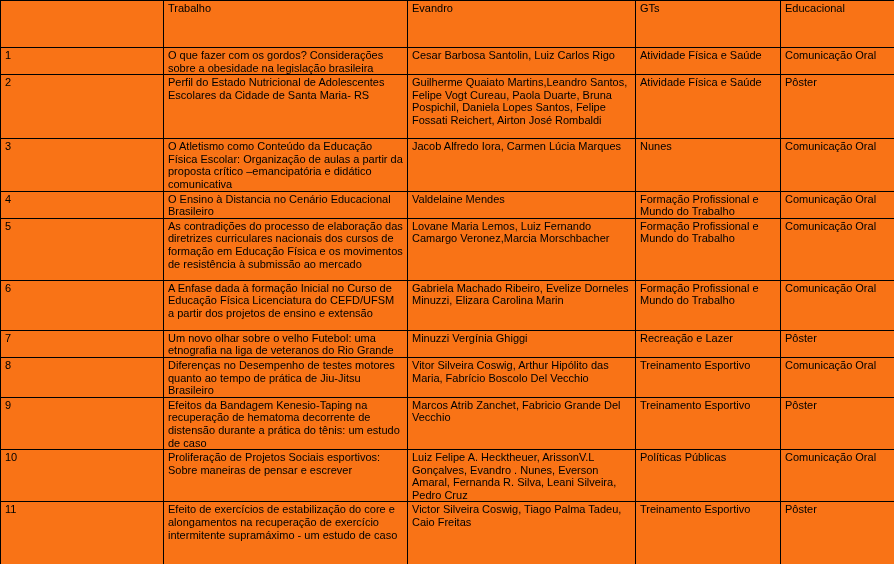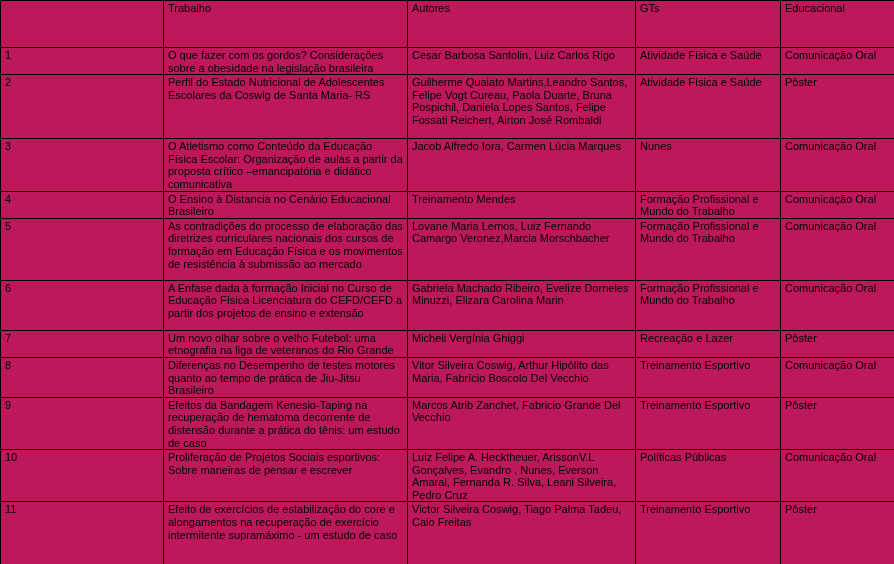--- a/index.html
+++ b/index.html
@@ -8,21 +8,21 @@
     background: #ffffff;
   }
   body {
     font-family: "Liberation Sans", "DejaVu Sans", sans-serif;
     color: #000000;
   }
   .page {
     width: 894px;
     height: 564px;
     overflow: hidden;
-    background: #be185d;
+    background: #f97316;
   }
   table.doc-table {
     border-collapse: collapse;
     table-layout: fixed;
     width: 894px;
   }
   table.doc-table col.c-num        { width: 163px; }
   table.doc-table col.c-trabalho   { width: 244px; }
   table.doc-table col.c-autores    { width: 228px; }
   table.doc-table col.c-gts        { width: 145px; }
@@ -67,72 +67,72 @@
       <col class="c-num">
       <col class="c-trabalho">
       <col class="c-autores">
       <col class="c-gts">
       <col class="c-modalidade">
     </colgroup>
     <thead>
       <tr>
         <th></th>
         <th>Trabalho</th>
-        <th>Autores</th>
+        <th>Evandro</th>
         <th>GTs</th>
         <th>Educacional</th>
       </tr>
     </thead>
     <tbody>
       <tr>
         <td>1</td>
         <td>O que fazer com os gordos?  Considerações sobre a obesidade na legislação brasileira</td>
         <td>Cesar Barbosa Santolin, Luiz Carlos Rigo</td>
         <td>Atividade Física e Saúde</td>
         <td>Comunicação Oral</td>
       </tr>
       <tr>
         <td>2</td>
-        <td>Perfil do Estado Nutricional de Adolescentes Escolares da Coswig de Santa Maria- RS</td>
+        <td>Perfil do Estado Nutricional de Adolescentes Escolares da Cidade de Santa Maria- RS</td>
         <td>Guilherme Quaiato Martins,Leandro Santos, Felipe Vogt Cureau, Paola Duarte, Bruna Pospichil, Daniela Lopes Santos, Felipe Fossati Reichert, Airton José Rombaldi</td>
         <td>Atividade Física e Saúde</td>
         <td>Pôster</td>
       </tr>
       <tr>
         <td>3</td>
         <td>O Atletismo como Conteúdo da Educação Física Escolar: Organização de aulas a partir da proposta crítico –emancipatória e didático comunicativa</td>
         <td>Jacob Alfredo Iora, Carmen Lúcia Marques</td>
         <td>Nunes</td>
         <td>Comunicação Oral</td>
       </tr>
       <tr>
         <td>4</td>
         <td>O Ensino à Distancia no Cenário Educacional Brasileiro</td>
-        <td>Treinamento Mendes</td>
+        <td>Valdelaine Mendes</td>
         <td>Formação Profissional e Mundo do Trabalho</td>
         <td>Comunicação Oral</td>
       </tr>
       <tr>
         <td>5</td>
         <td>As contradições do processo de elaboração das diretrizes  curriculares nacionais dos cursos de formação em Educação Física e os movimentos de resistência à submissão ao mercado</td>
         <td>Lovane Maria Lemos, Luiz Fernando Camargo Veronez,Marcia Morschbacher</td>
         <td>Formação Profissional e Mundo do Trabalho</td>
         <td>Comunicação Oral</td>
       </tr>
       <tr>
         <td>6</td>
-        <td>A Enfase dada à formação Inicial no Curso de Educação Física Licenciatura do CEFD/CEFD  a partir dos projetos de ensino e extensão</td>
+        <td>A Enfase dada à formação Inicial no Curso de Educação Física Licenciatura do CEFD/UFSM  a partir dos projetos de ensino e extensão</td>
         <td>Gabriela Machado Ribeiro, Evelize Dorneles Minuzzi, Elizara Carolina  Marin</td>
         <td>Formação Profissional e Mundo do Trabalho</td>
         <td>Comunicação Oral</td>
       </tr>
       <tr>
         <td>7</td>
         <td>Um novo olhar sobre o velho Futebol: uma etnografia na liga de veteranos do Rio Grande</td>
-        <td>Micheli Vergínia Ghiggi</td>
+        <td>Minuzzi Vergínia Ghiggi</td>
         <td>Recreação e Lazer</td>
         <td>Pôster</td>
       </tr>
       <tr>
         <td>8</td>
         <td>Diferenças no Desempenho de testes motores quanto ao tempo de prática de Jiu-Jitsu Brasileiro</td>
         <td>Vitor Silveira Coswig, Arthur Hipólito das Maria, Fabrício Boscolo Del Vecchio</td>
         <td>Treinamento Esportivo</td>
         <td>Comunicação Oral</td>
       </tr>

